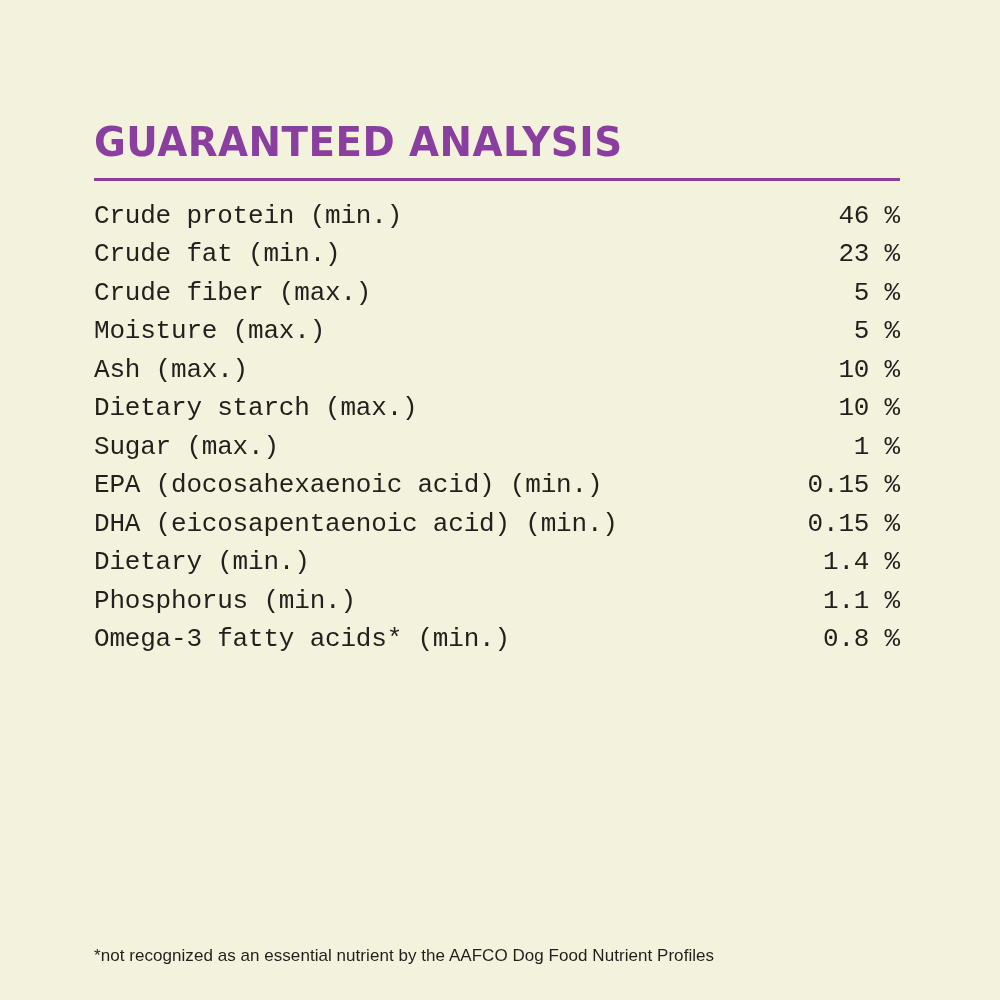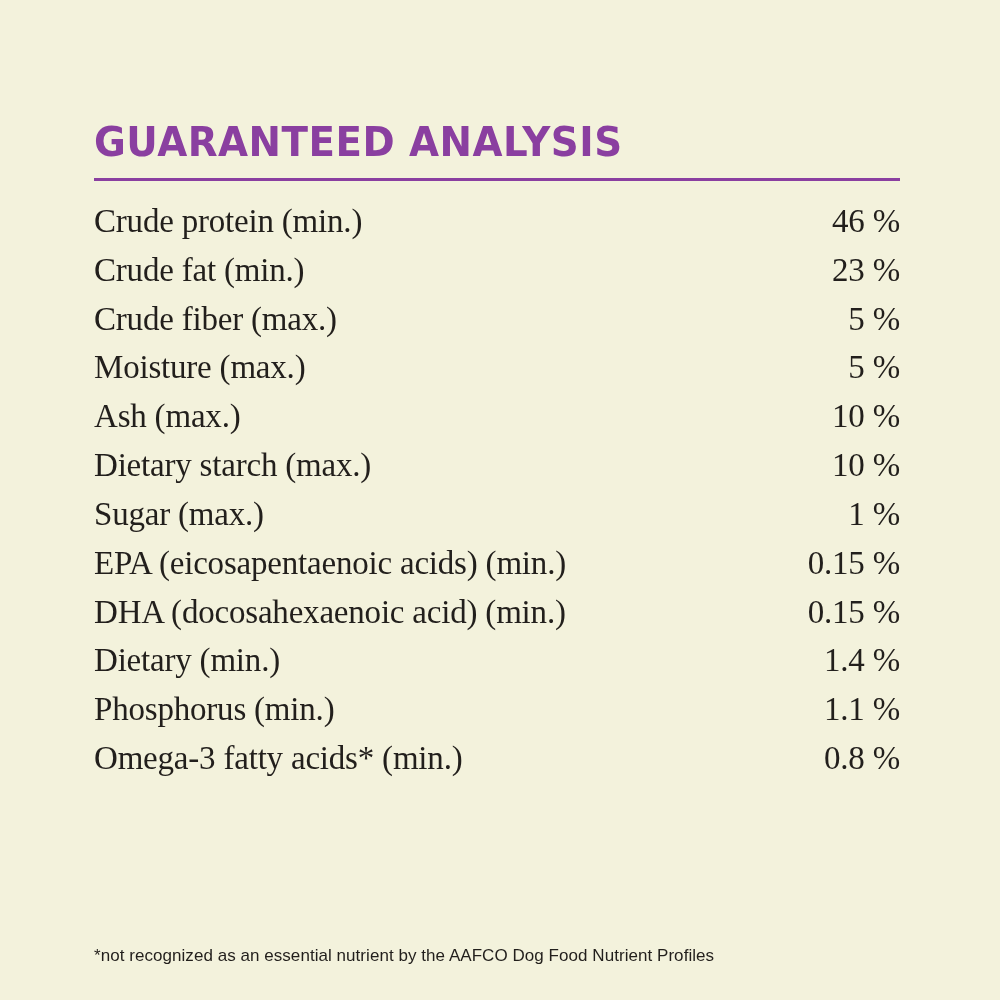--- a/index.html
+++ b/index.html
@@ -45,24 +45,24 @@
     width: 100%;
     margin-bottom: 16px;
   }
   .rows {
     display: block;
   }
   .row {
     display: flex;
     align-items: baseline;
     justify-content: space-between;
-    font-size: 33px;
+    font-size: 26px;
     color: #221f1c;
     line-height: 1.48;
-    font-family: Liberation Serif, serif;
+    font-family: Liberation Mono, monospace;
     letter-spacing: -0.2px;
   }
   .row .label {
     white-space: nowrap;
   }
   .row .value {
     white-space: nowrap;
     text-align: right;
     padding-left: 20px;
   }
@@ -114,26 +114,26 @@
         <span class="label">Dietary starch (max.)</span>
         <span class="value">10 %</span>
       </div>
 
       <div class="row">
         <span class="label">Sugar (max.)</span>
         <span class="value">1 %</span>
       </div>
 
       <div class="row">
-        <span class="label">EPA (eicosapentaenoic acids) (min.)</span>
+        <span class="label">EPA (docosahexaenoic acid) (min.)</span>
         <span class="value">0.15 %</span>
       </div>
 
       <div class="row">
-        <span class="label">DHA (docosahexaenoic acid) (min.)</span>
+        <span class="label">DHA (eicosapentaenoic acid) (min.)</span>
         <span class="value">0.15 %</span>
       </div>
 
       <div class="row">
         <span class="label">Dietary (min.)</span>
         <span class="value">1.4 %</span>
       </div>
 
       <div class="row">
         <span class="label">Phosphorus (min.)</span>

